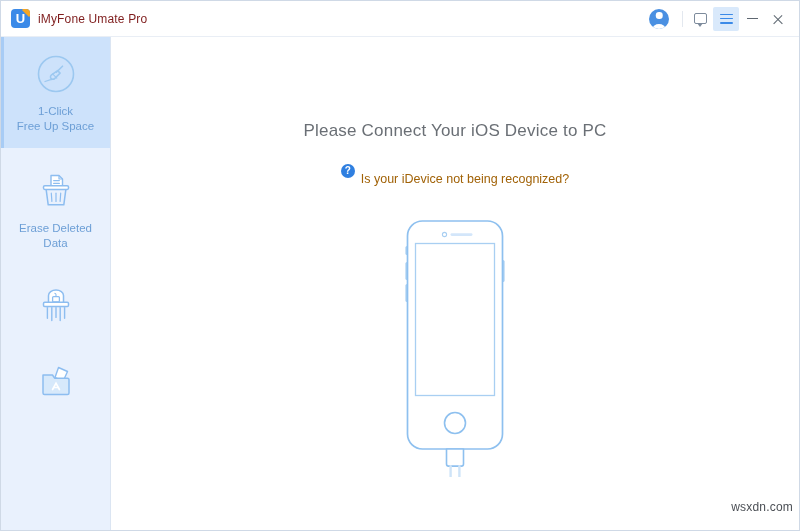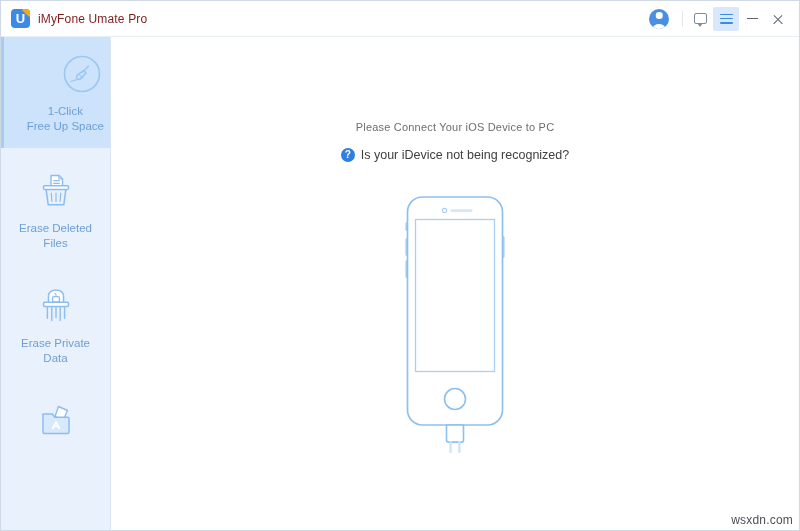--- a/index.html
+++ b/index.html
@@ -217,21 +217,20 @@
     padding: 14px 6px 12px 6px;
     display: flex;
     flex-direction: column;
     align-items: center;
     gap: 9px;
     cursor: default;
     box-sizing: border-box;
   }
   .nav-item.active {
     background: #cde2fb;
-    align-items: flex-end;
   }
   .nav-item.active::before {
     content: "";
     position: absolute;
     left: 0; top: 0; bottom: 0;
     width: 3px;
     background: #a8ccf5;
   }
   .nav-icon {
     width: 44px;
@@ -262,21 +261,21 @@
     flex: 1;
     position: relative;
     background: #ffffff;
     display: flex;
     flex-direction: column;
     align-items: center;
     min-width: 0;
   }
   .headline {
     margin-top: 84px;
-    font-size: 11px;
+    font-size: 17px;
     color: #6a6f75;
     letter-spacing: 0.2px;
   }
   .help-row {
     margin-top: 15px;
     display: flex;
     align-items: center;
     gap: 6px;
     cursor: default;
   }
@@ -289,35 +288,36 @@
     font-size: 10px;
     font-weight: 700;
     display: flex;
     align-items: center;
     justify-content: center;
     line-height: 1;
     flex: none;
   }
   .help-link {
     font-size: 12.5px;
-    color: #404040;
+    color: #a16207;
     text-decoration: none;
+    margin-top: 16px;
   }
 
   .phone-wrap {
     margin-top: 26px;
     position: relative;
     width: 120px;
     height: 265px;
   }
 
   .watermark {
     position: absolute;
     right: 6px;
-    bottom: 3px;
+    bottom: 16px;
     font-size: 12px;
     color: #4b4f55;
     font-family: "Liberation Sans", sans-serif;
     letter-spacing: 0.2px;
     margin-top: 28px;
   }
 </style>
 </head>
 <body>
 
@@ -382,38 +382,37 @@
             <path d="M23 4.5 V8 H26.5" stroke="#8dbdf0" stroke-width="1.2" stroke-linejoin="round"></path>
             <line x1="17.6" y1="9.6" x2="23.4" y2="9.6" stroke="#8dbdf0" stroke-width="1.1" stroke-linecap="round"></line>
             <line x1="17.6" y1="12.4" x2="23.4" y2="12.4" stroke="#8dbdf0" stroke-width="1.1" stroke-linecap="round"></line>
             <rect x="7.5" y="14.8" width="25" height="3.6" rx="1.3" stroke="#8dbdf0" stroke-width="1.5" fill="#ffffff"></rect>
             <path d="M10.2 18.8 L12.2 33.8 H27.8 L29.8 18.8" stroke="#8dbdf0" stroke-width="1.5" fill="none" stroke-linejoin="round"></path>
             <line x1="15.3" y1="22.2" x2="15.9" y2="30.4" stroke="#8dbdf0" stroke-width="1.2" stroke-linecap="round"></line>
             <line x1="20" y1="22.2" x2="20" y2="30.4" stroke="#8dbdf0" stroke-width="1.2" stroke-linecap="round"></line>
             <line x1="24.7" y1="22.2" x2="24.1" y2="30.4" stroke="#8dbdf0" stroke-width="1.2" stroke-linecap="round"></line>
           </svg>
         </div>
-        <div class="nav-label">Erase Deleted Files</div>
+        <div class="nav-label">Erase Deleted Data</div>
       </div>
 
       <div class="nav-item item-4">
         <div class="nav-icon">
           <svg width="40" height="40" viewBox="0 0 40 40" fill="none">
             <path d="M12.5 16 V9.5 C12.5 6.4 15.8 4 20 4 C24.2 4 27.5 6.4 27.5 9.5 V16" stroke="#8dbdf0" stroke-width="1.5" fill="#ffffff"></path>
             <rect x="16.6" y="10.6" width="6.8" height="5.4" rx="1" stroke="#8dbdf0" stroke-width="1.3" fill="#ffffff"></rect>
             <path d="M20 10.6 V8.8 C20 7.9 19.3 7.3 18.4 7.3" stroke="#8dbdf0" stroke-width="1.1"></path>
             <rect x="7.5" y="16.2" width="25" height="4.2" rx="1.2" stroke="#8dbdf0" stroke-width="1.5" fill="#ffffff"></rect>
             <line x1="11.4" y1="21.6" x2="11.4" y2="32.2" stroke="#8dbdf0" stroke-width="1.4" stroke-linecap="round"></line>
             <line x1="15.8" y1="21.6" x2="15.8" y2="34.6" stroke="#8dbdf0" stroke-width="1.4" stroke-linecap="round"></line>
             <line x1="20" y1="21.6" x2="20" y2="31.4" stroke="#8dbdf0" stroke-width="1.4" stroke-linecap="round"></line>
             <line x1="24.2" y1="21.6" x2="24.2" y2="34.6" stroke="#8dbdf0" stroke-width="1.4" stroke-linecap="round"></line>
             <line x1="28.6" y1="21.6" x2="28.6" y2="32.2" stroke="#8dbdf0" stroke-width="1.4" stroke-linecap="round"></line>
           </svg>
         </div>
-        <div class="nav-label">Erase Private Data</div>
       </div>
 
       <div class="nav-item item-5">
         <div class="nav-icon">
           <svg width="40" height="40" viewBox="0 0 40 40" fill="none">
             <path d="M22.5 5.5 L31.5 9.5 L27 19.5 L19 15.5 Z" stroke="#8dbdf0" stroke-width="1.4" fill="#ffffff" stroke-linejoin="round"></path>
             <path d="M7 13 H16.5 L18.6 16.2 H31.5 C32.3 16.2 33 16.8 33 17.6 V31 C33 31.8 32.3 32.5 31.5 32.5 H8.5 C7.7 32.5 7 31.8 7 31 Z" stroke="#8dbdf0" stroke-width="1.5" fill="#d7e9fb" stroke-linejoin="round"></path>
             <path d="M16.6 27.5 L20 21.2 L23.4 27.5" stroke="#ffffff" stroke-width="1.7" stroke-linecap="round" fill="none"></path>
             <line x1="17.8" y1="25.4" x2="22.2" y2="25.4" stroke="#ffffff" stroke-width="1.5" stroke-linecap="round"></line>
           </svg>

